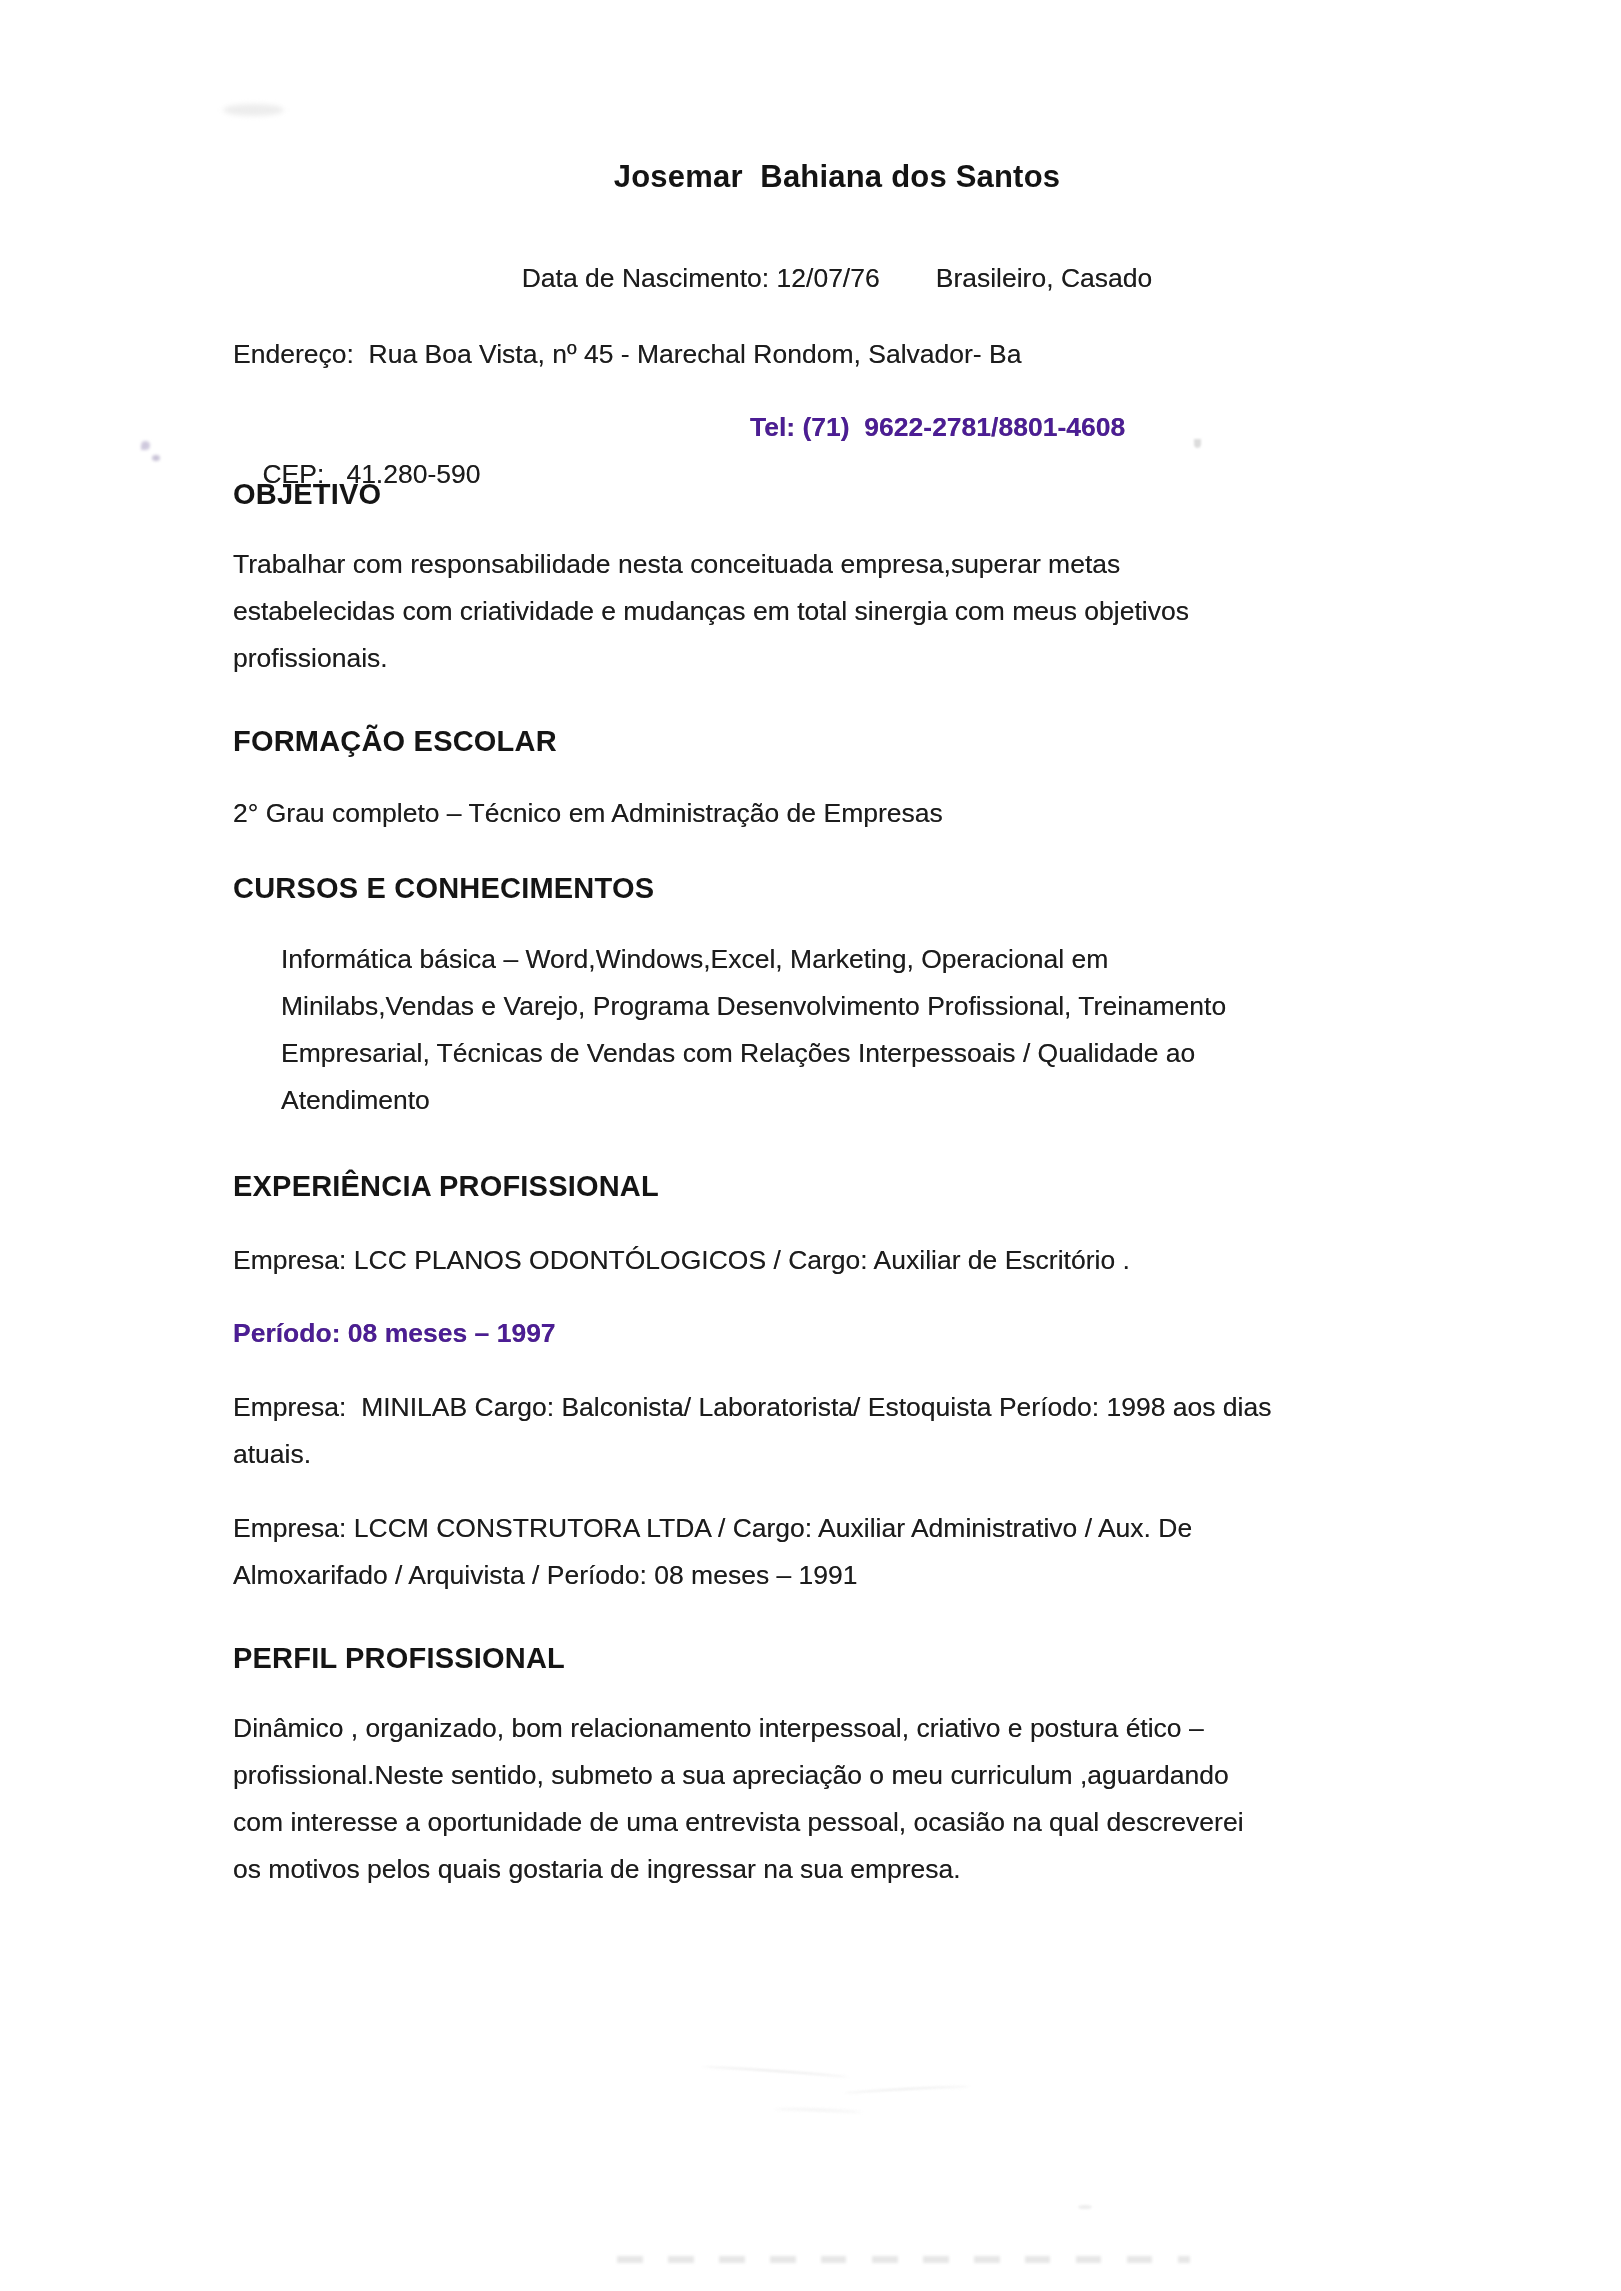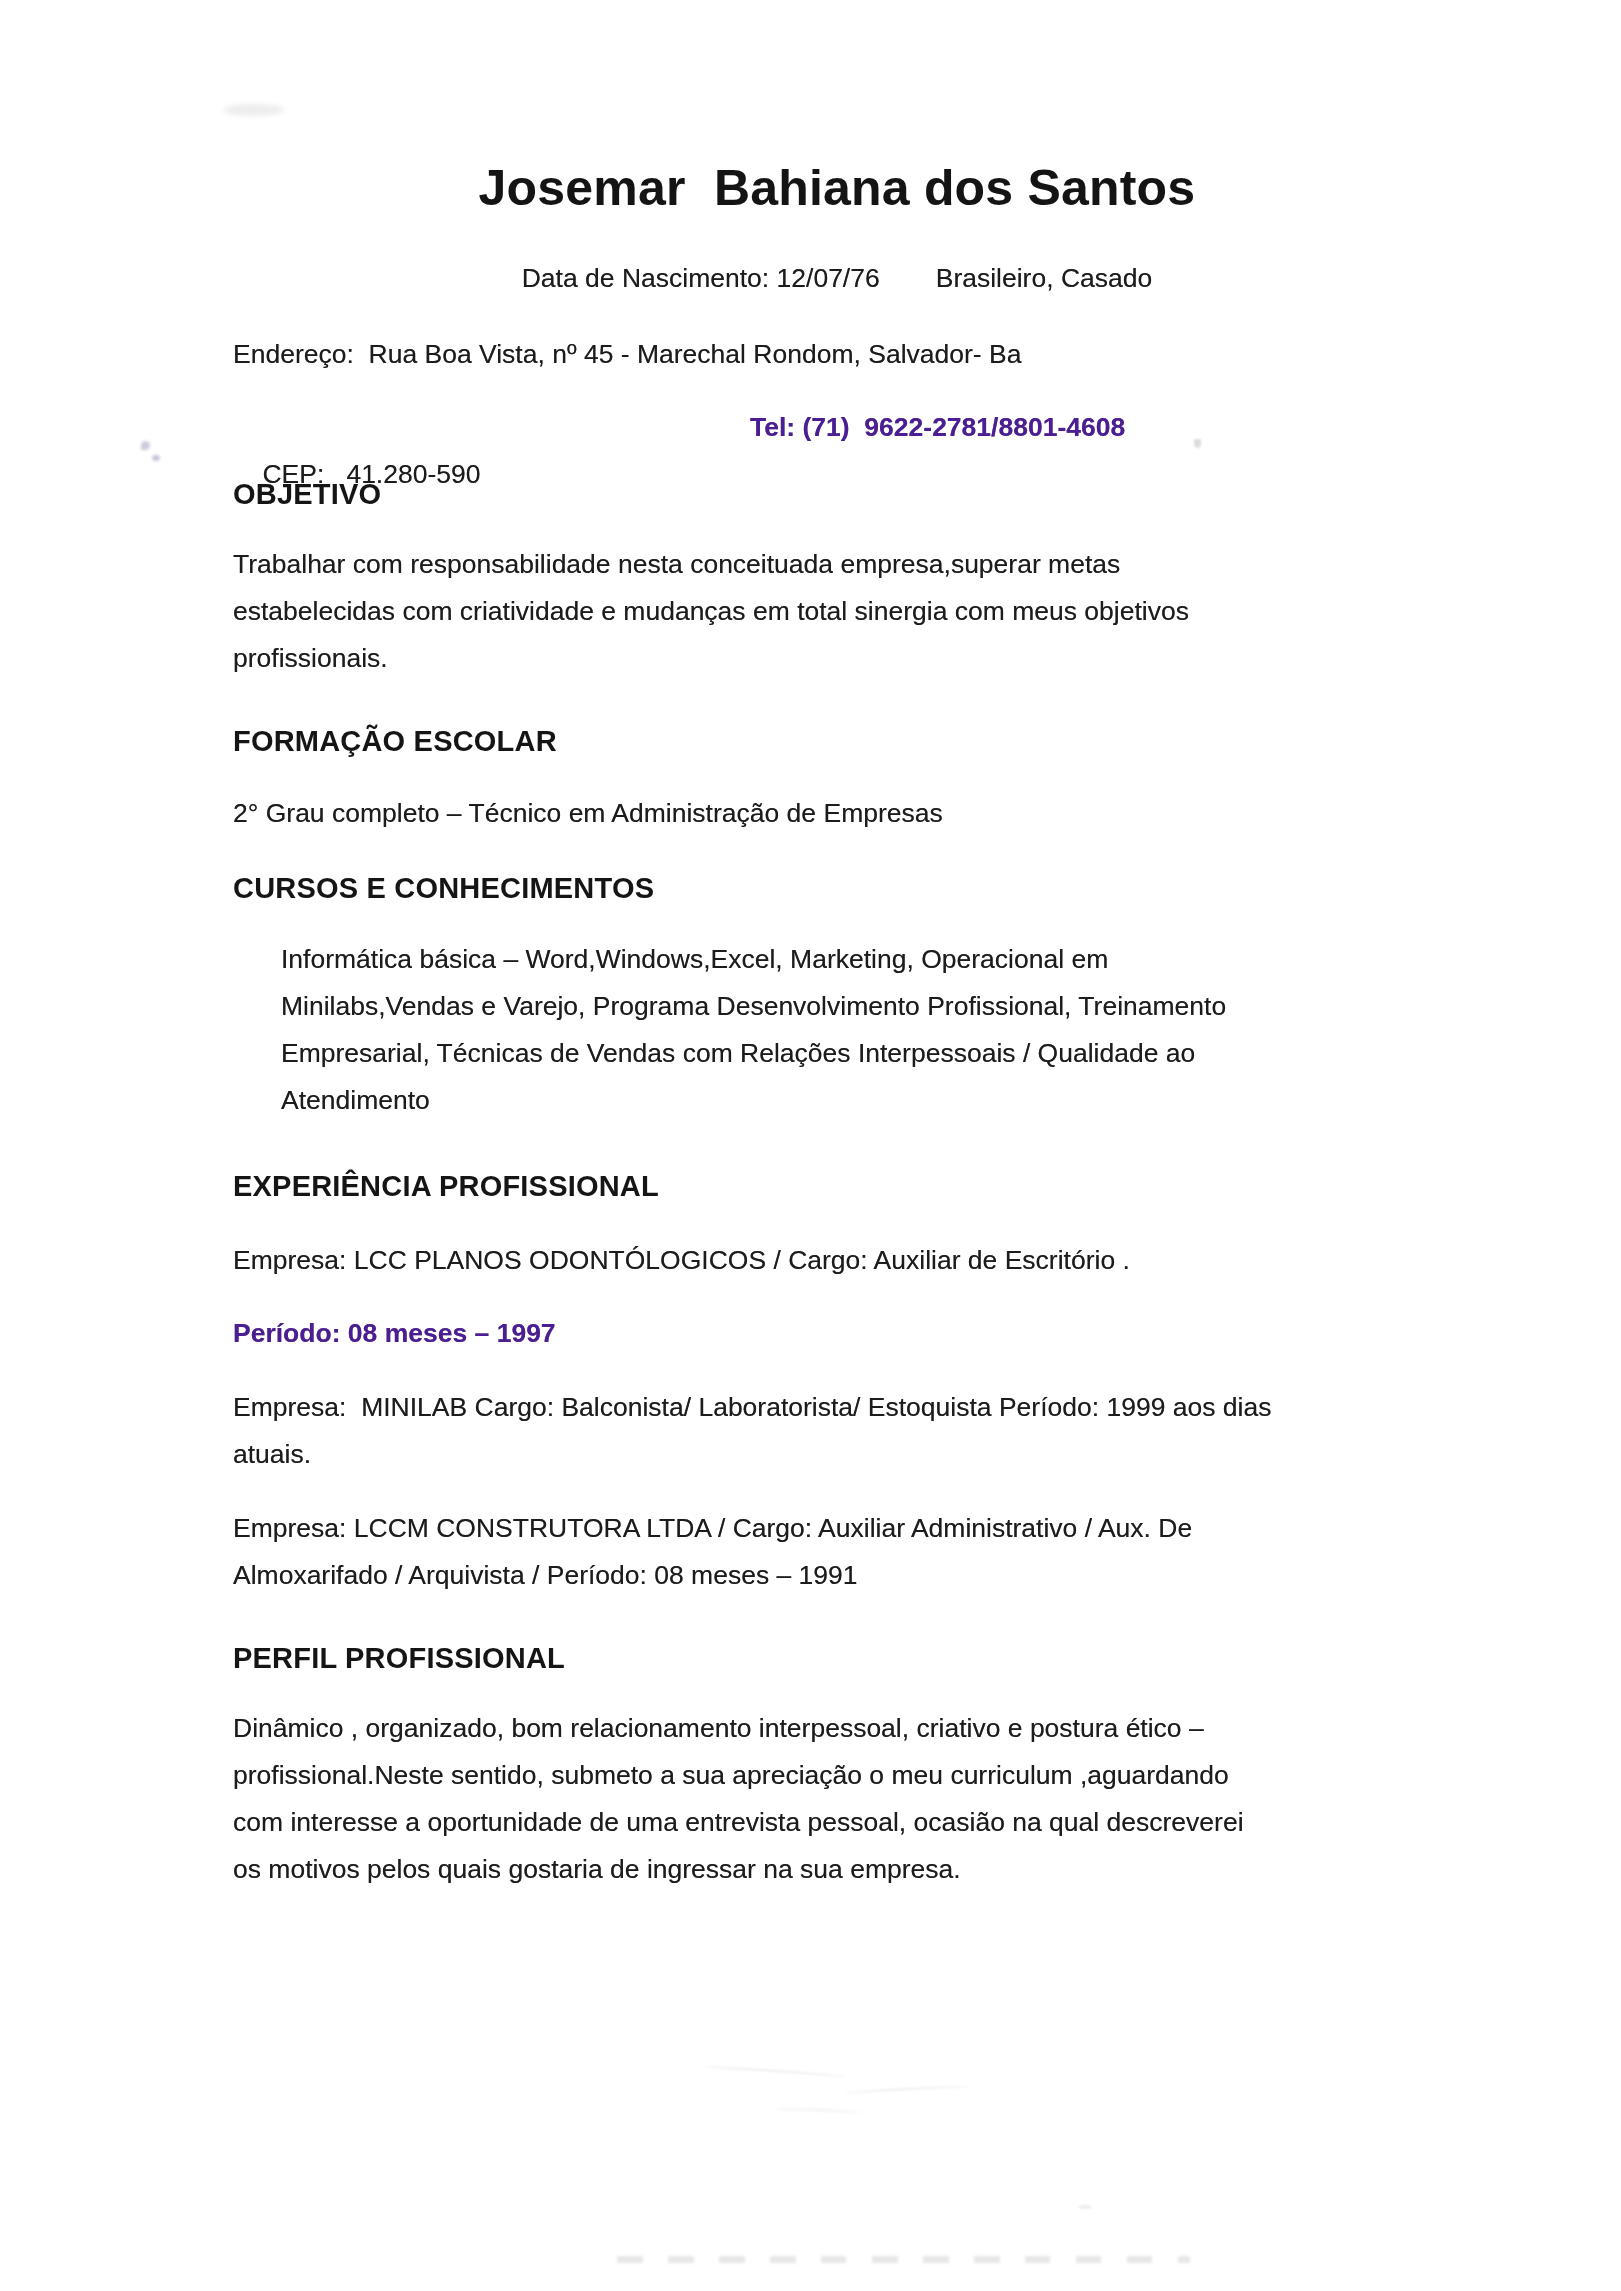--- a/index.html
+++ b/index.html
@@ -17,21 +17,21 @@
     font-family: "Liberation Sans", sans-serif;
     color: #1b1b1b;
   }
   .col {
     position: absolute;
     left: 233px;
     width: 1208px;
   }
   .doc-title {
     margin: 0;
-    font-size: 50px;
+    font-size: 31px;
     font-weight: 700;
     text-align: center;
     color: #141414;
     white-space: pre-wrap;
     letter-spacing: 0.2px;
   }
   .heading {
     margin: 0;
     font-size: 29px;
     font-weight: 700;
@@ -146,21 +146,21 @@
 Minilabs,Vendas e Varejo, Programa Desenvolvimento Profissional, Treinamento
 Empresarial, Técnicas de Vendas com Relações Interpessoais / Qualidade ao
 Atendimento</p>
 
   <h2 class="heading col" style="top:1170px;">EXPERIÊNCIA PROFISSIONAL</h2>
 
   <p class="body-text col" style="top:1237px;">Empresa: LCC PLANOS ODONTÓLOGICOS / Cargo: Auxiliar de Escritório .</p>
 
   <p class="body-text col bold" style="top:1310px;">Período: 08 meses – 1997</p>
 
-  <p class="body-text col" style="top:1384px;">Empresa:  MINILAB Cargo: Balconista/ Laboratorista/ Estoquista Período: 1999 aos dias
+  <p class="body-text col" style="top:1384px;">Empresa:  MINILAB Cargo: Balconista/ Laboratorista/ Estoquista Período: 1998 aos dias
 atuais.</p>
 
   <p class="body-text col" style="top:1505px;">Empresa: LCCM CONSTRUTORA LTDA / Cargo: Auxiliar Administrativo / Aux. De
 Almoxarifado / Arquivista / Período: 08 meses – 1991</p>
 
   <h2 class="heading col" style="top:1642px;">PERFIL PROFISSIONAL</h2>
   <p class="body-text col" style="top:1705px;">Dinâmico , organizado, bom relacionamento interpessoal, criativo e postura ético –
 profissional.Neste sentido, submeto a sua apreciação o meu curriculum ,aguardando
 com interesse a oportunidade de uma entrevista pessoal, ocasião na qual descreverei
 os motivos pelos quais gostaria de ingressar na sua empresa.</p>

